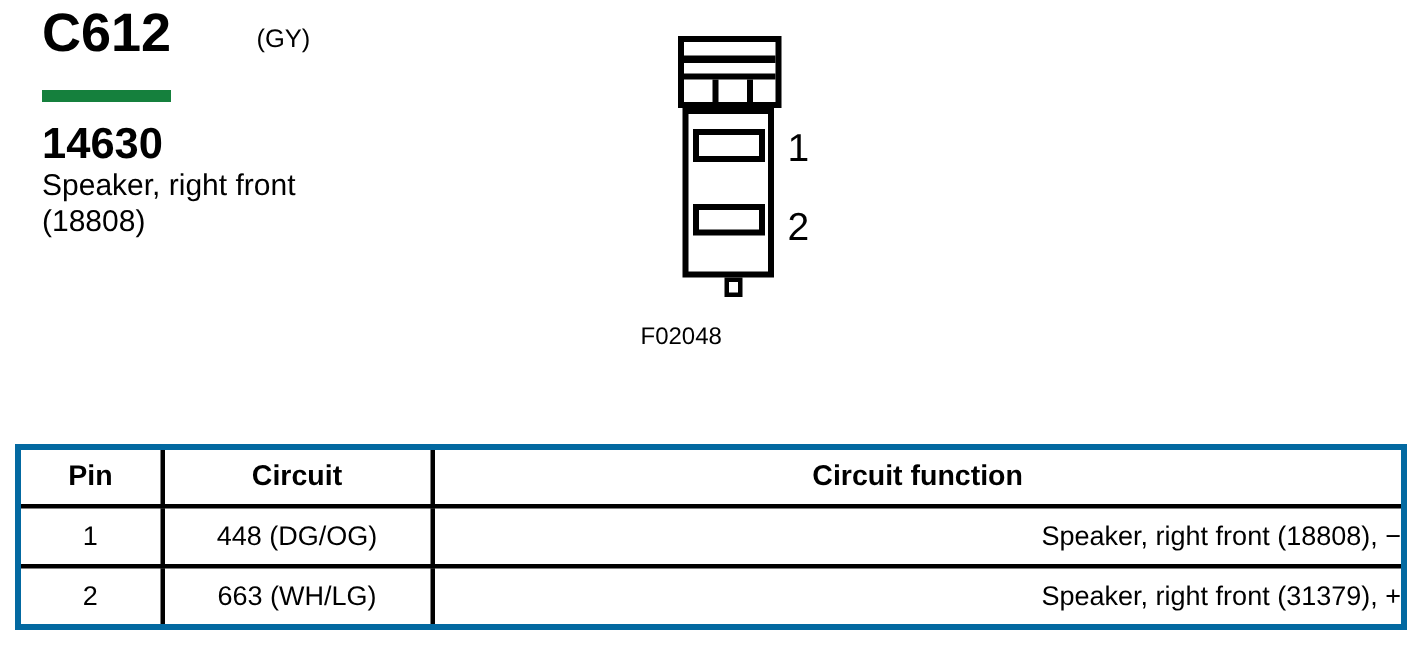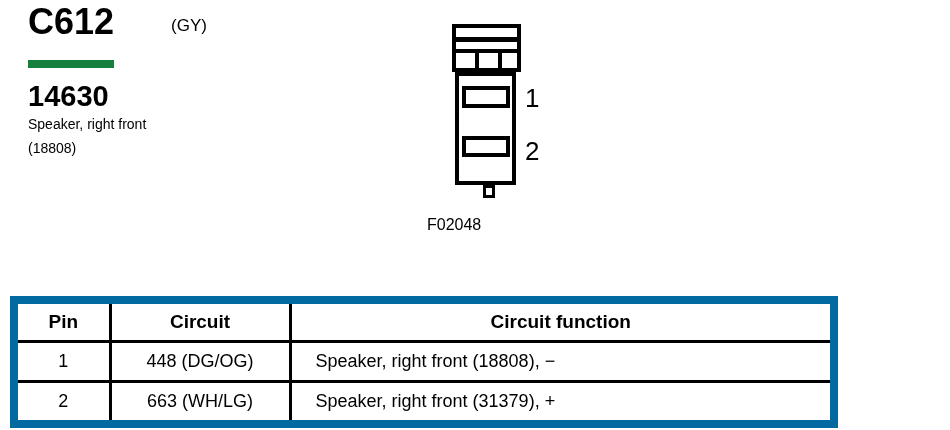--- a/index.html
+++ b/index.html
@@ -24,21 +24,21 @@
   .color-code {
     position: absolute; left: 136px; top: 17px;
     font-size: 17px; line-height: 1; margin-left: 35px;
   }
   .part-number {
     position: absolute; left: 28px; top: 58px;
     font-size: 29px; font-weight: bold; line-height: 1; margin-top: 24px;
   }
   .description {
     position: absolute; left: 28px; top: 112px;
-    font-size: 14px; line-height: 24px;
+    font-size: 20px; line-height: 24px;
   }
 
   
   #connector { position: absolute; left: 452px; top: 24px; width: 120px; height: 175px; }
   .head {
     position: absolute; left: 0; top: 0;
     width: 69px; height: 48px;
     border: 4px solid #000; box-sizing: border-box;
     display: flex; flex-direction: column;
   }
@@ -80,41 +80,41 @@
 
   .figure-caption {
     position: absolute; left: 427px; top: 216px;
     width: 120px; text-align: left;
     font-size: 16px;
   }
 
   
   #pinout-table {
     position: absolute; left: 10px; top: 296px;
-    width: 828px;
+    width: 928px;
     border-collapse: collapse;
     table-layout: fixed;
-    border: 8px solid #0369a1;
+    border: 4px solid #0369a1;
   }
   #pinout-table th, #pinout-table td {
     border: 3px solid #000;
     text-align: center;
     vertical-align: middle;
     padding: 0;
   }
   #pinout-table th {
     height: 36px;
     font-size: 19px; font-weight: bold;
   }
   #pinout-table td {
     height: 37px;
     font-size: 18px;
   }
   #pinout-table td.c-function {
-    text-align: left;
+    text-align: right;
     padding-left: 24px;
   }
   .col-pin { width: 96px; }
   .col-circuit { width: 180px; }
 </style>
 </head>
 <body>
 
 <div id="page">
 

